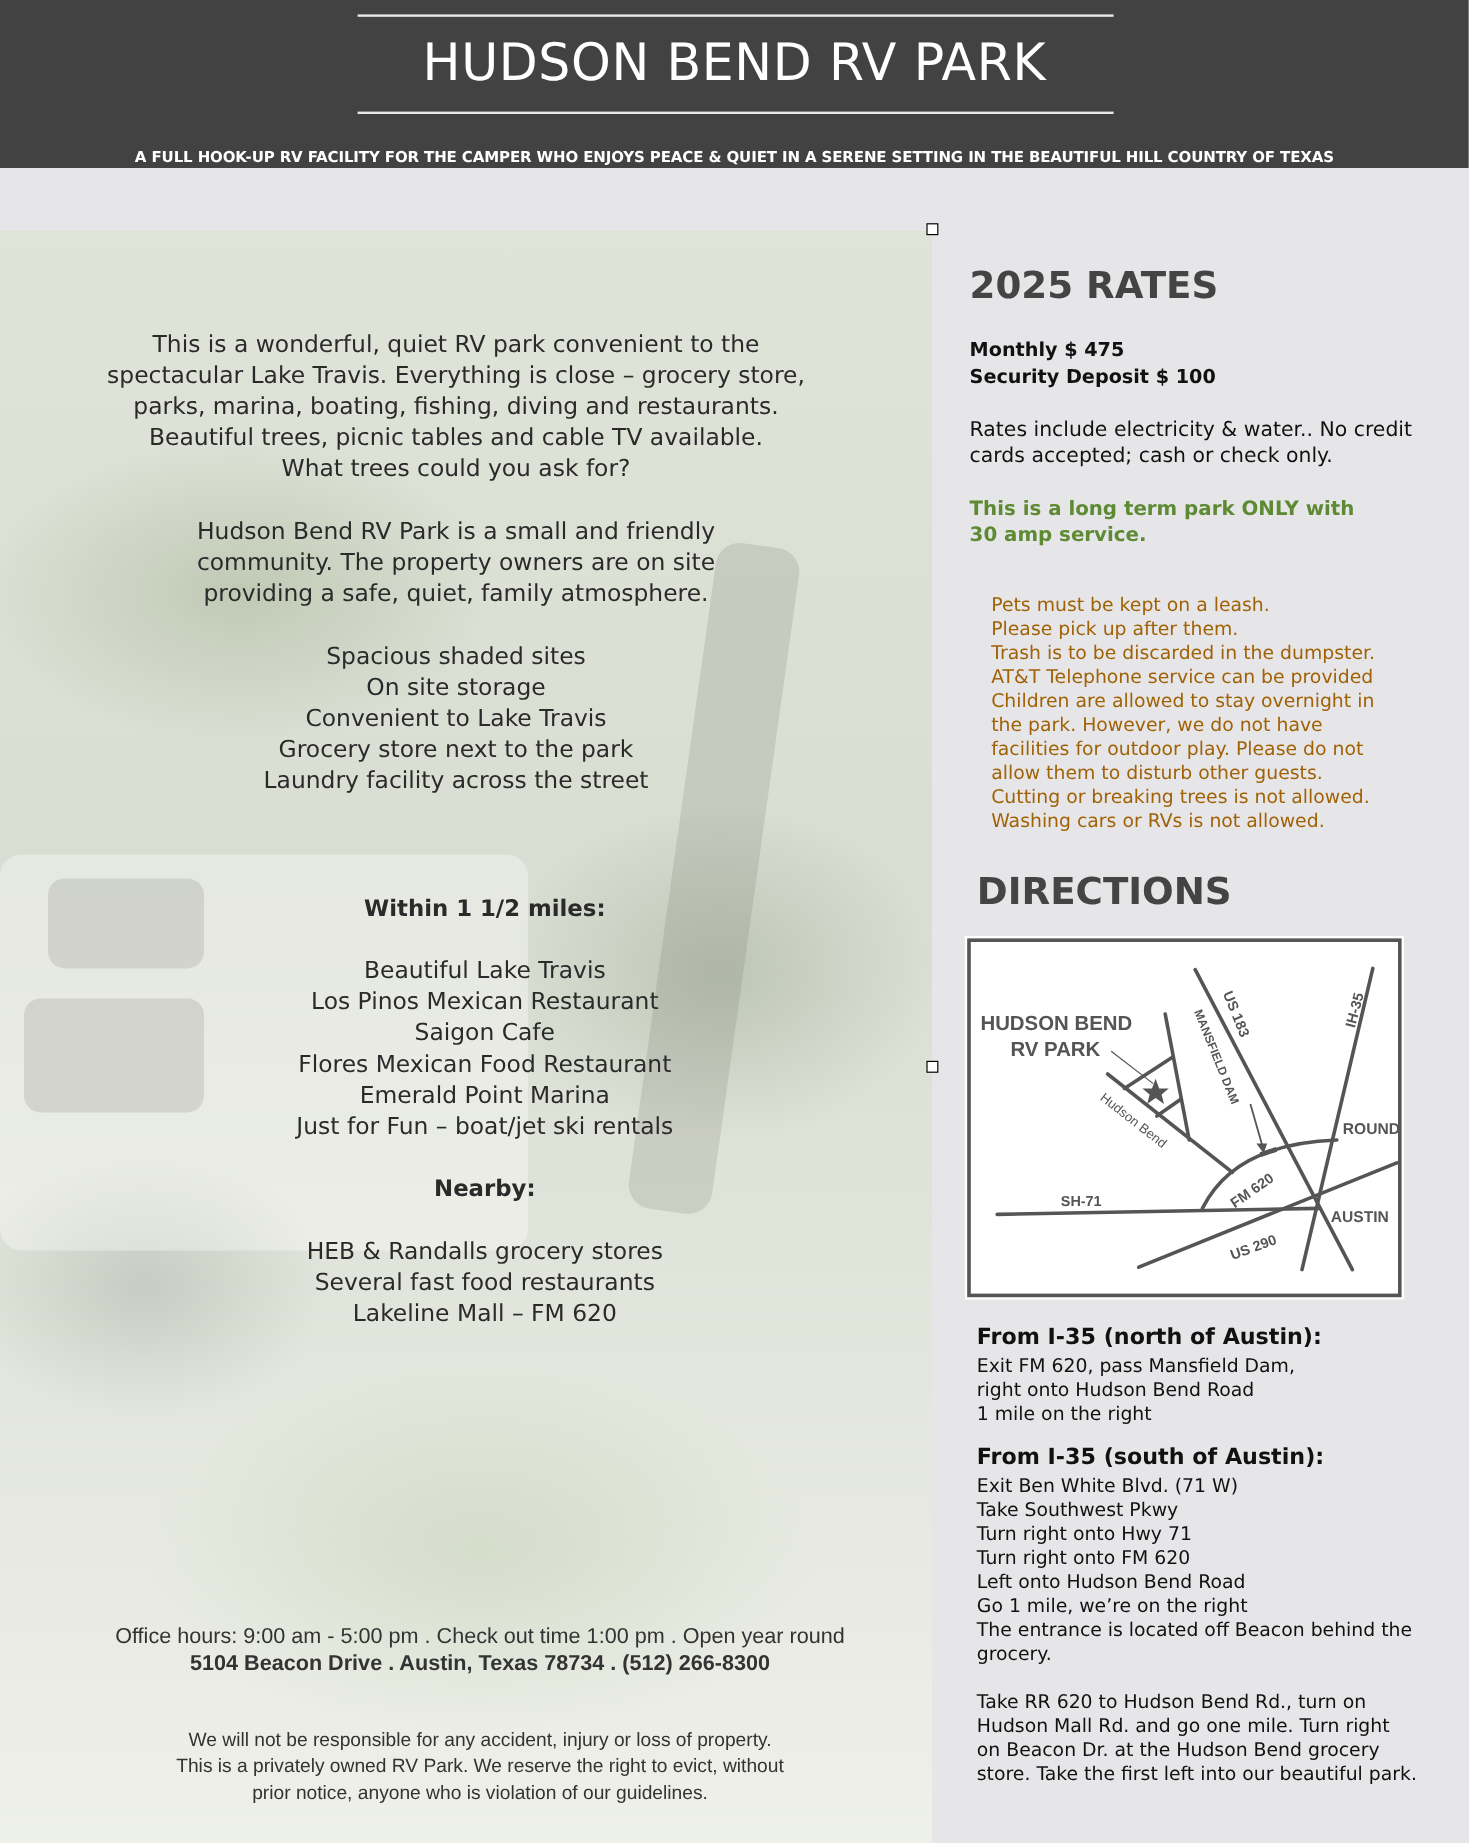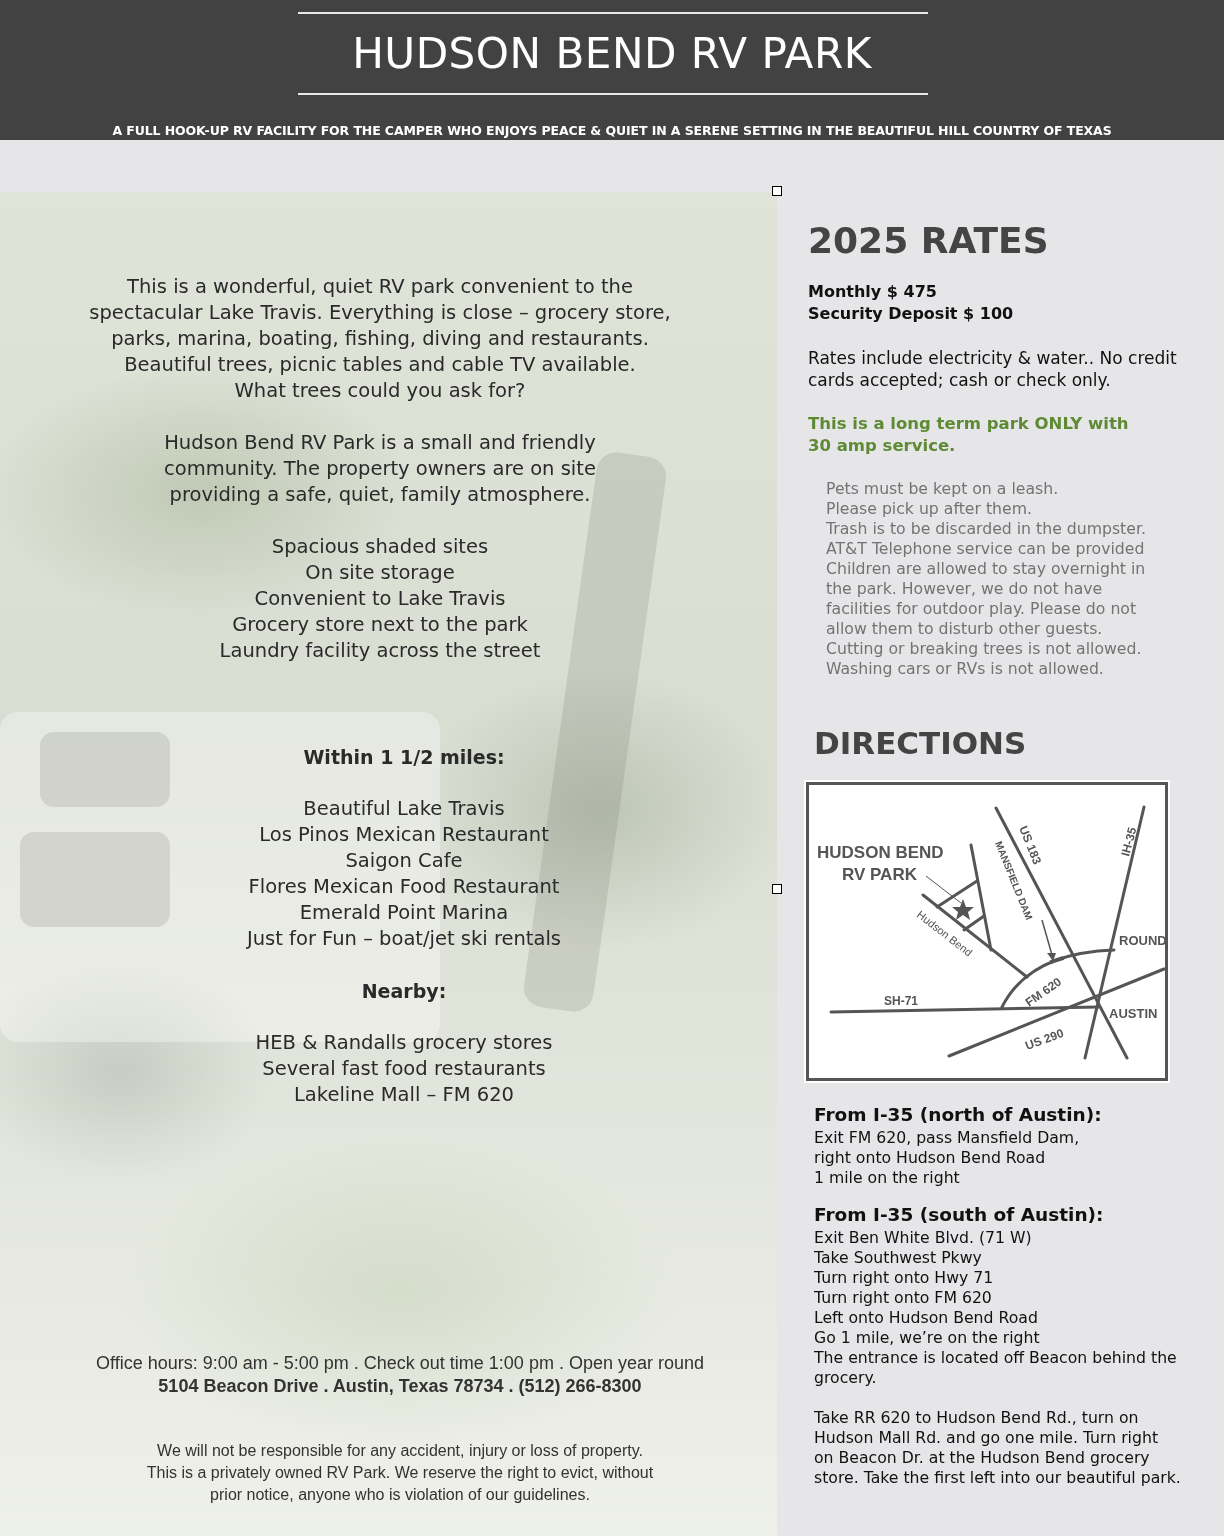--- a/index.html
+++ b/index.html
@@ -27,26 +27,26 @@
   .features { top:342px; font-size:19.5px; line-height:26px; }
   .features div { margin:0; }
   .bold-h { font-weight:bold; font-size:19px; }
   .within { top:552px; font-size:19.5px; line-height:26px;padding-left:24px; }
   .footer-info { position:absolute; left:0; width:800px; text-align:center; top:1160px; color:#333; font-family:"Liberation Sans", sans-serif; font-size:18px; line-height:23px; }
   .footer-info .addr { font-weight:bold; }
   .disclaimer { position:absolute; left:0; width:800px; text-align:center; top:1248px; color:#333; font-family:"Liberation Sans", sans-serif; font-size:16px; line-height:22px; }
 
   .right { position:absolute; left:777px; top:192px; width:447px; height:1344px; background:#e6e6e8; }
   .right h2 { position:absolute; margin:0; font-family:"DejaVu Sans", sans-serif; font-weight:bold; color:#444; }
-  .rates-h { left:31px; top:28px; font-size:36px; }
+  .rates-h { left:31px; top:28px; font-size:31px; }
   .rates { position:absolute; left:31px; top:89px; width:400px; font-family:"DejaVu Sans", sans-serif; color:#111; }
   .rates .b { font-weight:bold; font-size:16px; line-height:22px; }
   .rates .p { font-size:17px; line-height:22px; margin-top:22px; }
   .rates .green { color:#5e8a34; font-weight:bold; font-size:16.5px; line-height:22px; margin-top:22px; }
-  .rules { position:absolute; left:49px; top:287px; width:380px; font-family:"DejaVu Sans", sans-serif; font-size:15.7px; line-height:20px; color:#737373; }
+  .rules { position:absolute; left:49px; top:302px; width:380px; font-family:"DejaVu Sans", sans-serif; font-size:15.7px; line-height:20px; color:#a16207; }
   .dir-h { left:37px; top:533px; font-size:31px; }
   .map { position:absolute; left:29px; top:590px; width:362px; height:299px; background:#fff; border:3px solid #555; box-sizing:border-box; box-shadow:0 0 0 2px #fff; }
   .directions { position:absolute; left:37px; top:910px; width:390px; font-family:"DejaVu Sans", sans-serif; color:#111; }
   .directions .h { font-weight:bold; font-size:18.5px; line-height:26px; }
   .directions .t { font-size:15.7px; line-height:20px; }
   .directions .sp { height:14px; }
   .directions .sp2 { height:20px; }
 
   .handle { position:absolute; width:10px; height:10px; background:#fff; border:1.5px solid #000; box-sizing:border-box; }
 </style>

